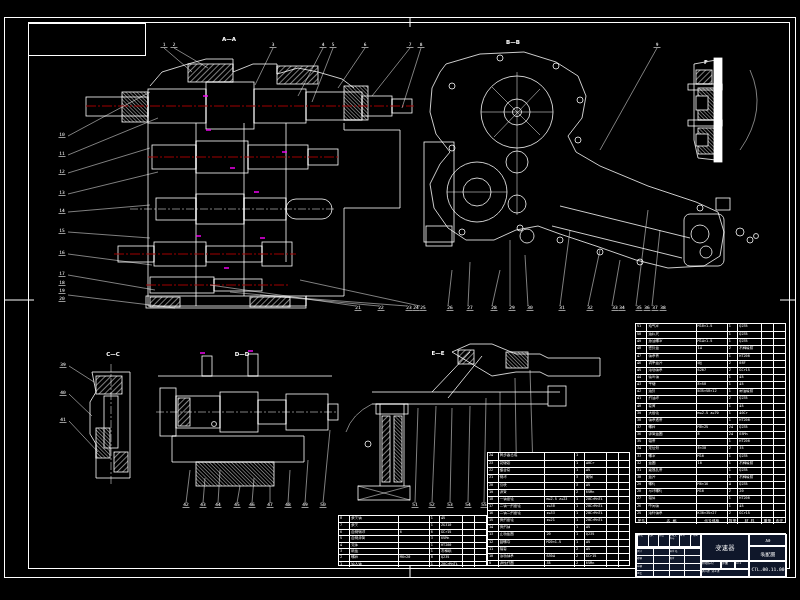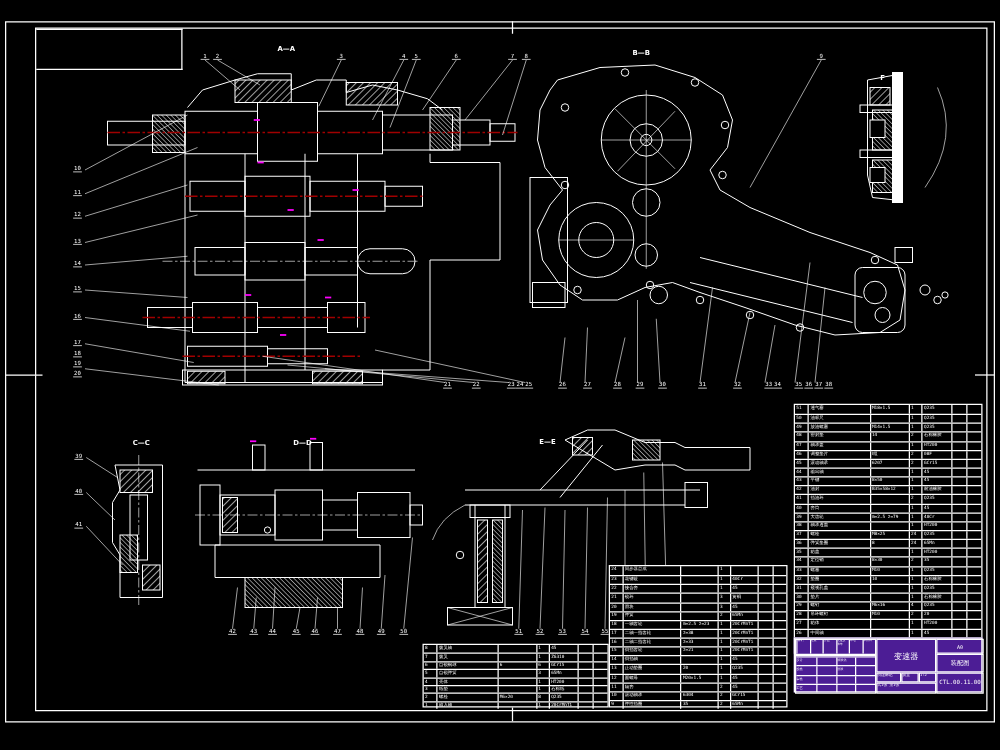--- a/index.html
+++ b/index.html
@@ -9,21 +9,21 @@
   .inner-border{left:28px;top:22px;width:760px;height:545px;border:1px solid #fff;}
   .corner-box{left:29px;top:23px;width:116px;height:31px;border:1px solid #fff;border-left:none;}
   #cad{position:absolute;left:0;top:0;}
   .bt{position:absolute;border:1px solid #fff;box-sizing:border-box;background:#000;}
   .bt .row{display:flex;width:100%;box-sizing:border-box;border-top:1px solid #fff;}
   .bt .row:first-child{border-top:none;}
   .bt .cell{box-sizing:border-box;border-left:1px solid #fff;overflow:hidden;white-space:nowrap;
     color:#fff;font-size:3.5px;line-height:1.6;padding:0 1px;font-family:"DejaVu Sans Mono",monospace;}
   .bt .cell:first-child{border-left:none;}
   .bt .hdr .cell{font-size:3.8px;text-align:center;}
-  #titleblock{left:635px;top:510px;width:151px;height:44px;border:1px solid #fff;box-sizing:border-box;background:#4c1d95;color:#fff;}
+  #titleblock{left:635px;top:533px;width:151px;height:44px;border:1px solid #fff;box-sizing:border-box;background:#0f172a;color:#fff;}
   .tb-cell{position:absolute;box-sizing:border-box;border:1px solid #fff;overflow:hidden;color:#fff;
     font-family:"DejaVu Sans Mono",monospace;}
   .tb-txt{font-size:3px;line-height:1.2;white-space:nowrap;}
 </style>
 </head>
 <body>
 
 <div class="abs outer-border"></div>
 <div class="abs inner-border"></div>
 <div class="abs corner-box"></div>

